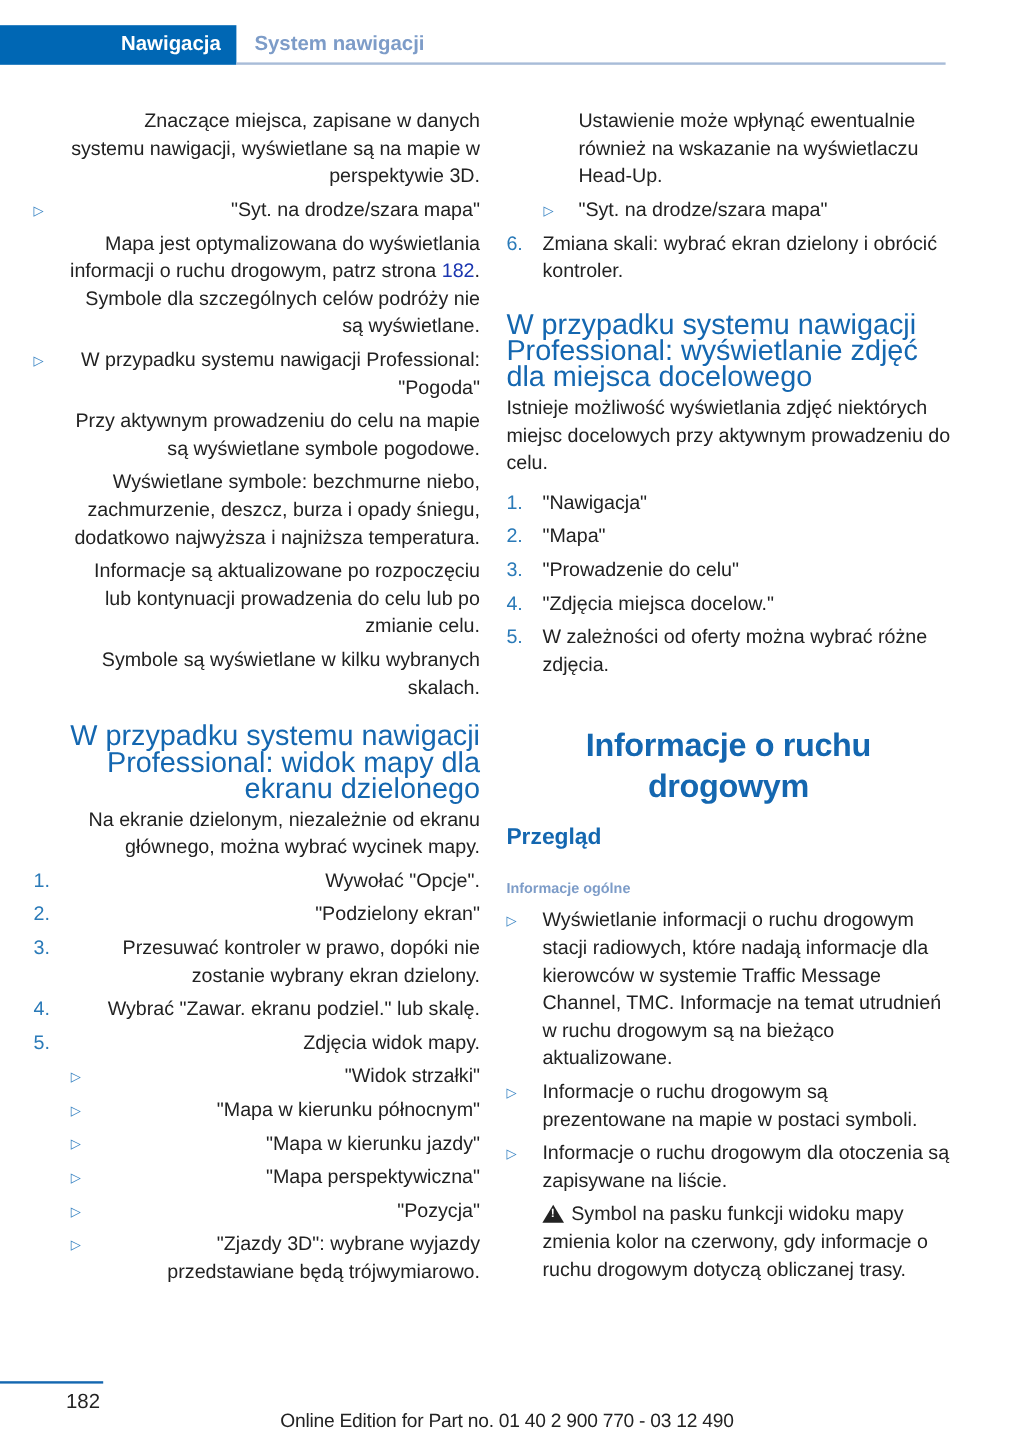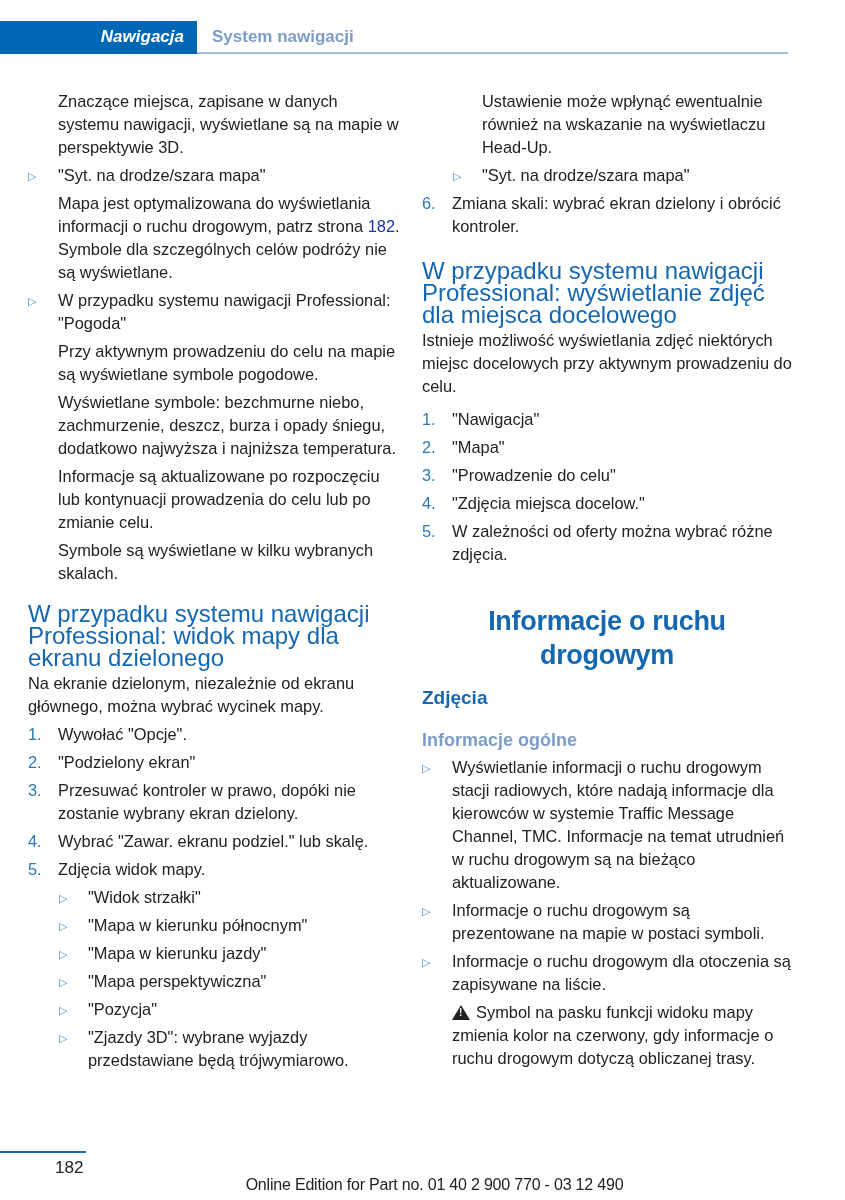--- a/index.html
+++ b/index.html
@@ -1,49 +1,49 @@
 <!DOCTYPE html>
 <html><head>
 <meta charset="utf-8">
 <style>
   * { box-sizing: border-box; margin: 0; padding: 0; }
   html, body { width: 845px; height: 1200px; background: #ffffff; overflow: hidden; }
   body { position: relative; font-family: "Liberation Sans", "DejaVu Sans", sans-serif; color: #222; }
 
-  .header-band { position: absolute; left: 0; top: 21px; width: 197px; height: 33px; background: #0067b4; font-style: italic; }
+  .header-band { position: absolute; left: 0; top: 21px; width: 197px; height: 33px; background: #0067b4; }
   .header-title { position: absolute; right: 13px; top: 6px; color: #fff; font-weight: bold; font-size: 17px; }
   .header-sub { position: absolute; left: 212px; top: 27px; color: #7d9cc8; font-weight: bold; font-size: 17px; }
   .header-rule { position: absolute; left: 197px; top: 52px; width: 591px; height: 2px; background: #a8bcd8; }
 
   .col { position: absolute; top: 90px; font-size: 16.4px; line-height: 23px; }
-  .col-left { left: 28px; width: 372px; }
+  .col-left { left: 28px; width: 372px; text-align: right; }
   .col-right { left: 422px; width: 370px; }
 
   .p { margin-bottom: 5px; }
   .indent { padding-left: 30px; }
   .item { position: relative; padding-left: 30px; margin-bottom: 5px; }
   .marker { position: absolute; left: 0; top: 0; color: #2a7ab8; }
   .tri { font-size: 11px; top: 1px; color: #3c86c4; }
   .sub-item { position: relative; padding-left: 60px; margin-bottom: 5px; }
   .sub-item .marker { left: 31px; }
 
   .link { color: #1a35b0; }
 
   .h3 { color: #1467b0; font-weight: normal; font-size: 24px; line-height: 22px; margin: 18px 0 3px; }
   .h1 { color: #1467b0; font-weight: bold; font-size: 27px; line-height: 34px; margin: 38px 0 14px; letter-spacing: -0.3px; text-align: center; }
   .h2 { color: #1467b0; font-weight: bold; font-size: 19px; line-height: 24px; margin-bottom: 18px; }
-  .h4 { color: #7d9cc8; font-weight: bold; font-size: 18px; line-height: 24px; margin-bottom: 4px; }
+  .h4 { color: #7d9cc8; font-weight: bold; font-size: 12px; line-height: 24px; margin-bottom: 4px; }
 
   .warn { display: inline-block; width: 0; height: 0; border-left: 9px solid transparent; border-right: 9px solid transparent; border-bottom: 15px solid #222; position: relative; top: 2px; margin-right: 6px; }
   .warn::after { content: "!"; position: absolute; left: -2px; top: 3px; color: #fff; font-size: 10px; font-weight: bold; line-height: 10px; }
 
   .footer-rule { position: absolute; left: 0; top: 1151px; width: 86px; height: 2px; background: #1467b0; }
   .page-num { position: absolute; left: 55px; top: 1158px; font-size: 17px; color: #222; }
   .footer-text { position: absolute; left: 0; width: 845px; top: 1176px; text-align: center; font-size: 16px; color: #222; letter-spacing: -0.2px; padding-left: 0; }
-  .footer-text span { position: relative; left: 12px; margin-top: 12px; }
+  .footer-text span { position: relative; left: 0; margin-top: 12px; }
 </style>
 </head>
 <body>
 
 <div class="header-band">
   <span class="header-title">Nawigacja</span>
 </div>
 <span class="header-sub">System nawigacji</span>
 <div class="header-rule"></div>
 
@@ -146,21 +146,21 @@
   <div class="item">
     <span class="marker">4.</span>
     <span>"Zdjęcia miejsca docelow."</span>
   </div>
   <div class="item">
     <span class="marker">5.</span>
     <span>W zależności od oferty można wybrać różne zdjęcia.</span>
   </div>
 
   <div class="h1">Informacje o ruchu drogowym</div>
-  <div class="h2">Zdjęcia</div>
+  <div class="h2">Przegląd</div>
   <div class="h4">Informacje ogólne</div>
 
   <div class="item">
     <span class="marker tri">▷</span>
     <span>Wyświetlanie informacji o ruchu drogowym stacji radiowych, które nadają informacje dla kierowców w systemie Traffic Message Channel, TMC. Informacje na temat utrudnień w ruchu drogowym są na bieżąco aktualizowane.</span>
   </div>
   <div class="item">
     <span class="marker tri">▷</span>
     <span>Informacje o ruchu drogowym są prezentowane na mapie w postaci symboli.</span>
   </div>

